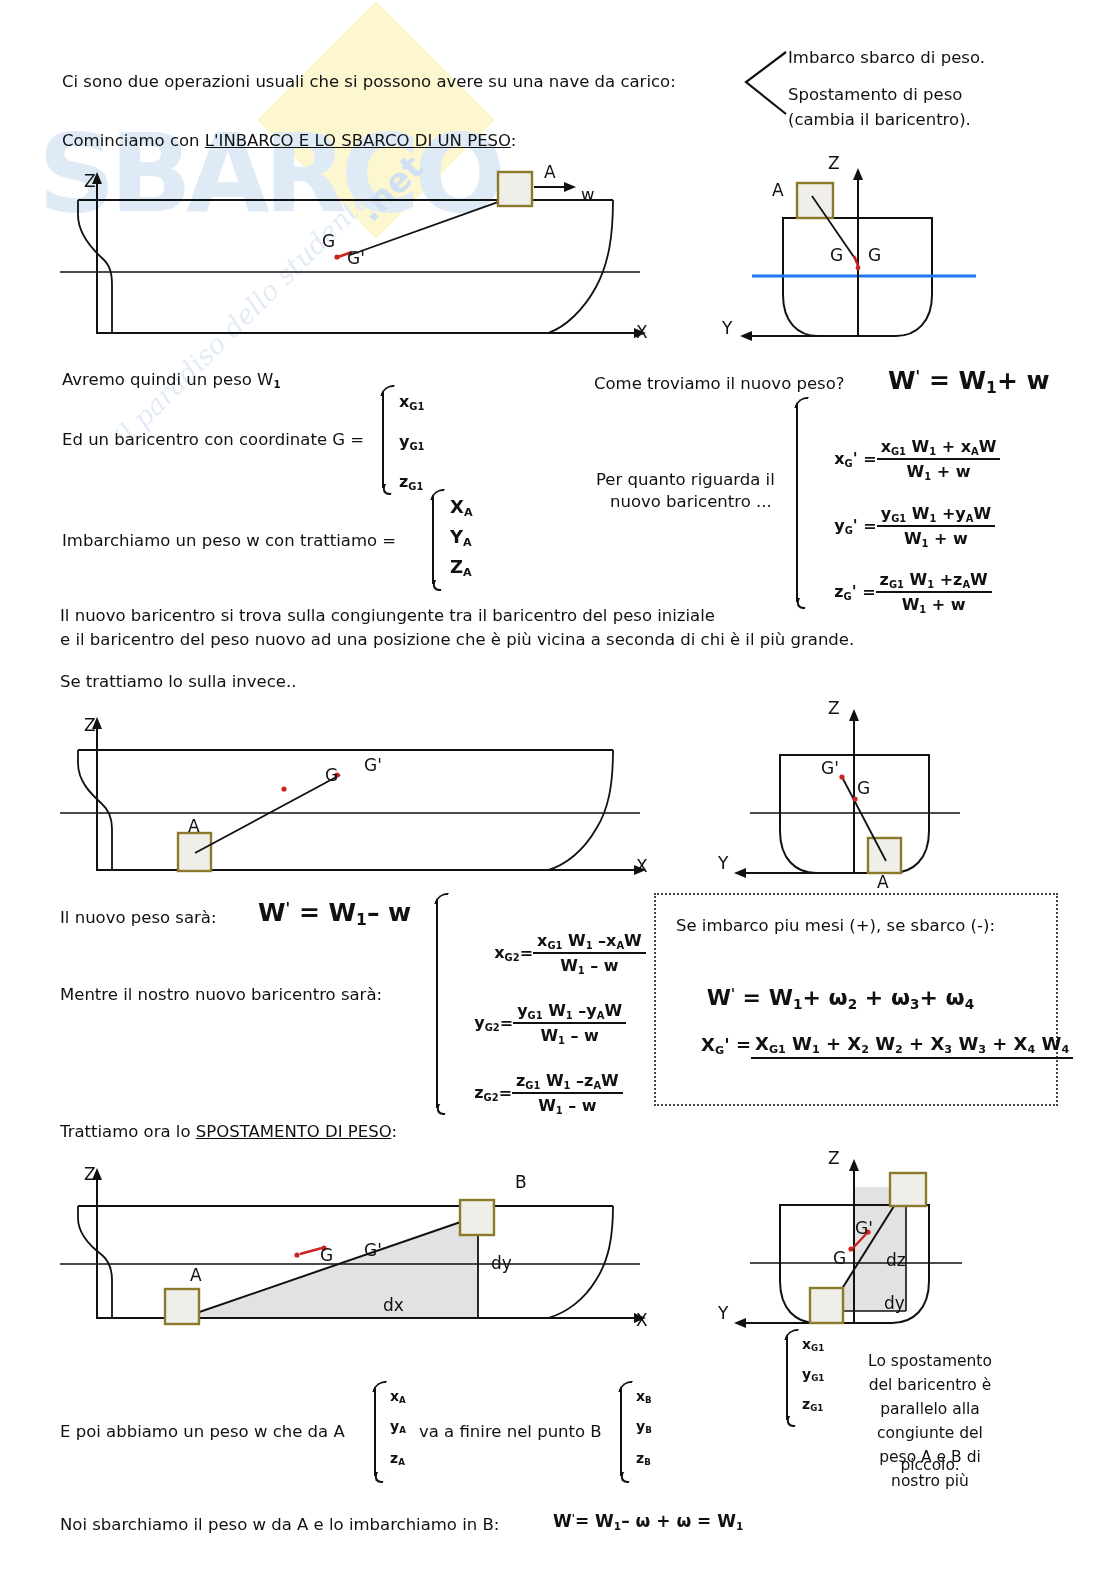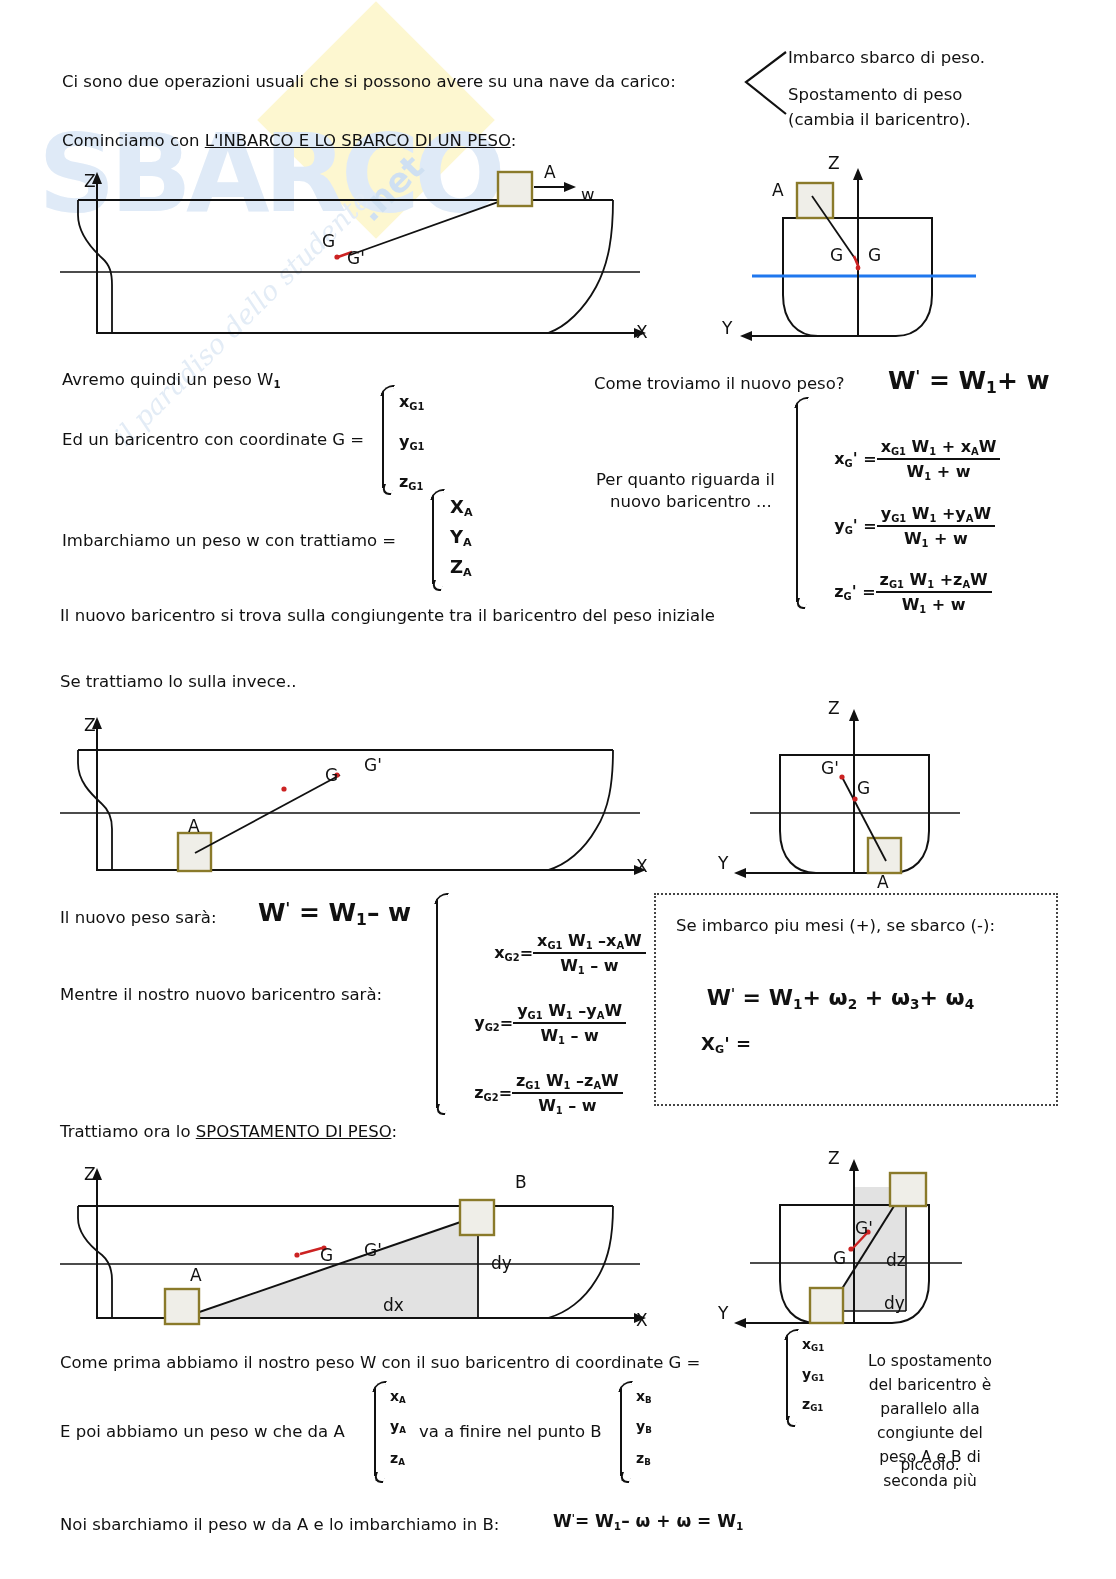--- a/index.html
+++ b/index.html
@@ -170,20 +170,21 @@
     x<sub>G</sub>' =<span class="frac"><span class="nu">x<sub>G1</sub> W<sub>1</sub> + x<sub>A</sub>W</span><span class="de">W<sub>1</sub> + w</span></span>
   </div>
   <div class="tx fml" style="left:812px;top:485px;">
     y<sub>G</sub>' =<span class="frac"><span class="nu">y<sub>G1</sub> W<sub>1</sub> +y<sub>A</sub>W</span><span class="de">W<sub>1</sub> + w</span></span>
   </div>
   <div class="tx fml" style="left:812px;top:551px;">
     z<sub>G</sub>' =<span class="frac"><span class="nu">z<sub>G1</sub> W<sub>1</sub> +z<sub>A</sub>W</span><span class="de">W<sub>1</sub> + w</span></span>
   </div>
 
   <div class="tx t16" style="left:60px;top:606px;">Il nuovo baricentro si trova sulla congiungente tra il baricentro del peso iniziale</div>
+  <div class="tx t16" style="left:60px;top:630px;">e il baricentro del peso nuovo ad una posizione che è più vicina a seconda di chi è il più grande.</div>
   <div class="tx t16" style="left:60px;top:672px;">Se trattiamo lo sulla invece..</div>
 
   <svg class="art" style="left:60px;top:705px;" width="600" height="180">
     <line x1="18" y1="45" x2="553" y2="45" stroke="#111" stroke-width="1.8"></line>
     <line x1="36" y1="165" x2="555" y2="165" stroke="#111" stroke-width="1.8"></line>
     <line x1="0" y1="108" x2="580" y2="108" stroke="#111" stroke-width="1.5"></line>
     <path d="M18,45 L18,58 C18,76 30,88 42,99 C50,106 52,114 52,124 L52,165" fill="none" stroke="#111" stroke-width="1.8"></path>
     <path d="M553,45 C553,78 549,104 536,124 C524,145 506,160 488,165" fill="none" stroke="#111" stroke-width="1.8"></path>
     <line x1="37" y1="165" x2="37" y2="20" stroke="#111" stroke-width="2"></line>
     <polygon points="37,12 32,24 42,24" fill="#111"></polygon>
@@ -237,21 +238,21 @@
   <div class="tx fml" style="left:452px;top:1052px;">
     z<sub>G2</sub>=<span class="frac"><span class="nu">z<sub>G1</sub> W<sub>1</sub> –z<sub>A</sub>W</span><span class="de">W<sub>1</sub> – w</span></span>
   </div>
 
   <div class="dotbox" style="left:654px;top:893px;width:400px;height:209px;"></div>
   <div class="tx t16" style="left:676px;top:916px;">Se imbarco piu mesi (+), se sbarco (-):</div>
   <div class="tx" style="left:676px;top:960px;font-size:22px;font-weight:bold;">
     W<span style="font-size:.6em;vertical-align:.5em;">'</span> = W<sub>1</sub>+ ω<sub>2</sub> + ω<sub>3</sub>+ ω<sub>4</sub>
   </div>
   <div class="tx" style="left:676px;top:1012px;font-size:18px;font-weight:bold;">
-    X<sub>G</sub>' =<span class="frac"></span>
+    X<sub>G</sub>' =<span class="frac"><span class="nu">X<sub>G1</sub> W<sub>1</sub> + X<sub>2</sub> W<sub>2</sub> + X<sub>3</sub> W<sub>3</sub> + X<sub>4</sub> W<sub>4</sub></span></span>
   </div>
 
   <div class="tx t16" style="left:60px;top:1122px;"><span>Trattiamo ora lo </span><span class="u">SPOSTAMENTO DI PESO</span><span>:</span></div>
 
   <svg class="art" style="left:60px;top:1158px;" width="600" height="185">
 
     <polygon points="119,288 0,0 0,0" fill="none"></polygon>
     <polygon points="122,160 418,112 418,160" fill="#e2e2e2" stroke="none"></polygon>
     <polygon points="122,160 418,58 418,160" fill="#e2e2e2" stroke="none"></polygon>
 
@@ -313,21 +314,20 @@
     <line x1="103" y1="103" x2="117" y2="88" stroke="#cc2222" stroke-width="2.4"></line>
     <circle cx="118" cy="87" r="2.6" fill="#cc2222"></circle>
   </svg>
   <div class="tx t17" style="left:828px;top:1148px;">Z</div>
   <div class="tx t17" style="left:718px;top:1303px;">Y</div>
   <div class="tx t17" style="left:855px;top:1218px;">G'</div>
   <div class="tx t17" style="left:833px;top:1248px;">G</div>
   <div class="tx t17" style="left:886px;top:1250px;">dz</div>
   <div class="tx t17" style="left:884px;top:1293px;">dy</div>
 
-  <div class="tx t16" style="left:60px;top:1353px;">Come prima abbiamo il nostro peso W con il suo baricentro di coordinate G =</div>
   <div class="brace" style="left:786px;top:1336px;height:84px;"></div>
   <div class="tx fml" style="left:802px;top:1336px;font-size:14px;">x<sub>G1</sub></div>
   <div class="tx fml" style="left:802px;top:1366px;font-size:14px;">y<sub>G1</sub></div>
   <div class="tx fml" style="left:802px;top:1396px;font-size:14px;">z<sub>G1</sub></div>
 
   <div class="tx t16" style="left:60px;top:1422px;">E poi abbiamo un peso w che da A</div>
   <div class="brace" style="left:374px;top:1388px;height:88px;"></div>
   <div class="tx fml" style="left:390px;top:1388px;font-size:14px;">x<sub>A</sub></div>
   <div class="tx fml" style="left:390px;top:1418px;font-size:14px;">y<sub>A</sub></div>
   <div class="tx fml" style="left:390px;top:1450px;font-size:14px;">z<sub>A</sub></div>
@@ -339,16 +339,16 @@
   <div class="tx fml" style="left:636px;top:1450px;font-size:14px;">z<sub>B</sub></div>
 
   <div class="tx t16" style="left:60px;top:1515px;">Noi sbarchiamo il peso w da A e lo imbarchiamo in B:</div>
   <div class="tx fml" style="left:553px;top:1511px;font-size:17px;">W<span style="font-size:.6em;vertical-align:.5em;">'</span>= W<sub>1</sub>– ω + ω = W<sub>1</sub></div>
 
   <div class="tx t15 ctr" style="left:846px;top:1352px;width:168px;">Lo spostamento</div>
   <div class="tx t15 ctr" style="left:846px;top:1376px;width:168px;">del baricentro è</div>
   <div class="tx t15 ctr" style="left:846px;top:1400px;width:168px;">parallelo alla</div>
   <div class="tx t15 ctr" style="left:846px;top:1424px;width:168px;">congiunte del</div>
   <div class="tx t15 ctr" style="left:846px;top:1448px;width:168px;">peso A e B di</div>
-  <div class="tx t15 ctr" style="left:846px;top:1472px;width:168px;">seconda più</div>
+  <div class="tx t15 ctr" style="left:846px;top:1472px;width:168px;">nostro più</div>
   <div class="tx t15 ctr" style="left:846px;top:1456px;width:168px;">piccolo.</div>
 
 </div>
 
 </body></html>

